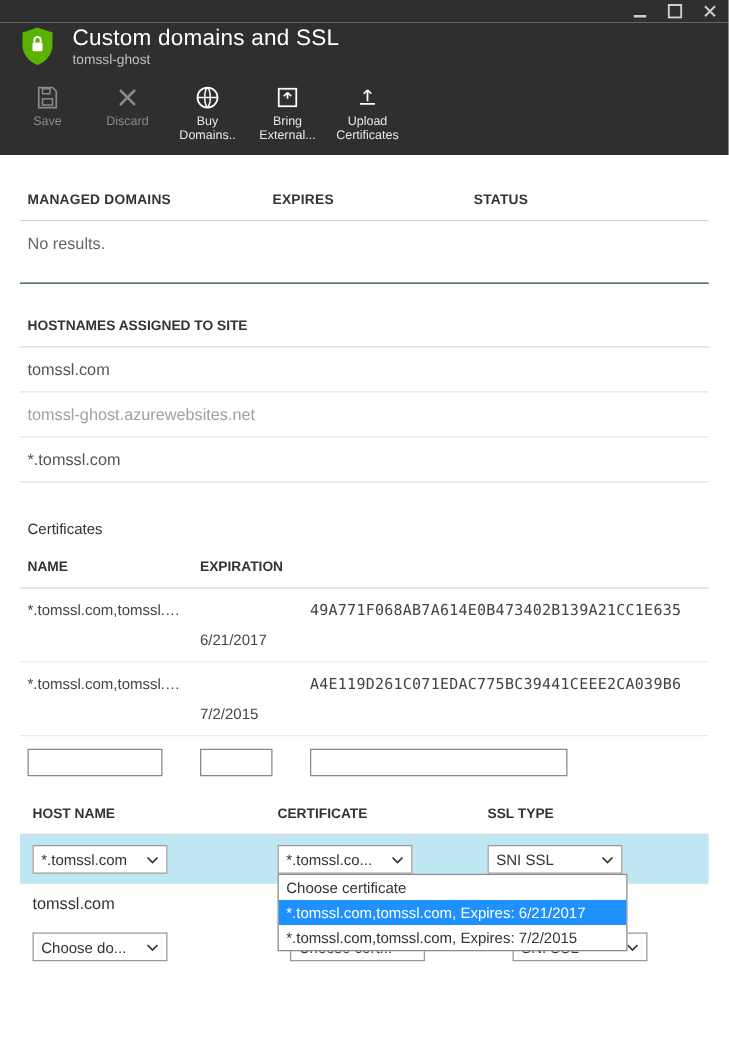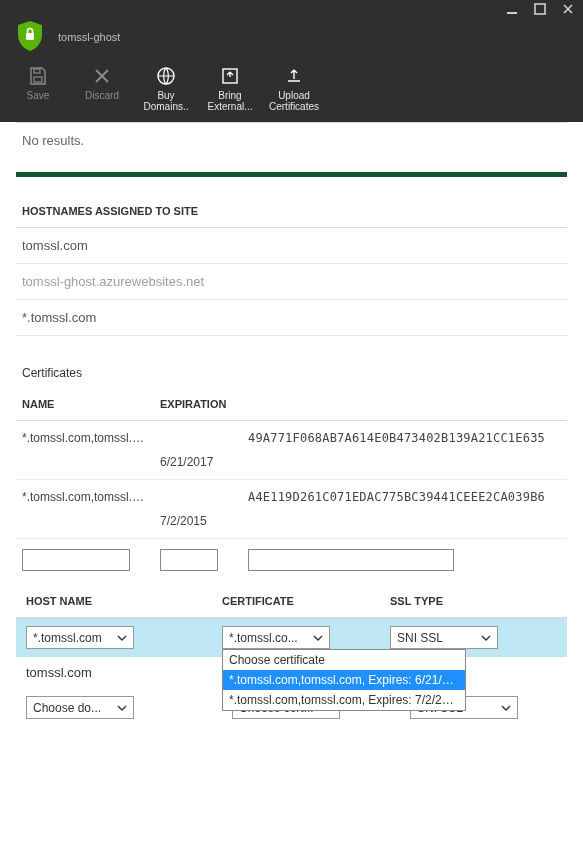--- a/index.html
+++ b/index.html
@@ -23,21 +23,21 @@
   .tool svg { display: block; }
   .tool.disabled { color: #8a8a8a; }
 
   
   .content { padding: 0 16px 20px 16px; }
   .sec-head-row { display: flex; font-size: 11px; font-weight: 700; color: #333; padding: 30px 6px 10px 6px; letter-spacing: .2px; }
   .sec-head-row .col-md-1 { flex: 0 0 196px; }
   .sec-head-row .col-md-2 { flex: 0 0 161px; }
   .sec-head-row .col-md-3 { flex: 1; }
   .rule { border-top: 1px solid #d9d9d9; }
-  .empty { color: #666; font-size: 13px; padding: 10px 6px 24px 6px; border-bottom: 5px solid #14532d; }
+  .empty { color: #666; font-size: 13px; padding: 10px 6px 24px 6px; border-bottom: 1px solid #14532d; }
 
   .sub-head { font-size: 11px; font-weight: 700; color: #333; padding: 28px 6px 10px 6px; }
   .list-row { font-size: 13px; color: #555; padding: 10px 6px; border-bottom: 1px solid #e4e4e4; }
   .list-row.muted { color: #a0a0a0; }
 
   .section-title { font-size: 12px; color: #333; padding: 30px 6px 6px 6px; font-weight: 400; }
 
   
   .cert-head { display: flex; font-size: 11px; font-weight: 700; color: #333; padding: 12px 6px 10px 6px; }
   .cert-head .c-name { flex: 0 0 138px; }
@@ -67,21 +67,21 @@
   .combo { display: inline-flex; align-items: center; justify-content: space-between; background: #fff; border: 1px solid #999; height: 23px; padding: 0 6px; font-size: 12px; color: #333; cursor: pointer; position: relative; }
   .combo .caret { width: 10px; height: 10px; display: inline-block; }
   .w-host   { width: 108px; }
   .w-cert   { width: 108px; }
   .w-ssl    { width: 108px; }
   .w-cert-open { width: 108px; }
 
   .cell3 .combo { margin-left: 0; }
 
   
-  .dropdown { position: absolute; left: 206px; top: 31px; width: 244px; background: #fff; border: 1px solid #888; z-index: 50; font-size: 12px; }
+  .dropdown { position: absolute; left: 206px; top: 31px; width: 280px; background: #fff; border: 1px solid #888; z-index: 50; font-size: 12px; }
   .dropdown .opt { padding: 3px 6px; white-space: nowrap; overflow: hidden; text-overflow: ellipsis; cursor: pointer; }
   .dropdown .opt.heading { color: #333; }
   .dropdown .opt.sel { background: #1e90ff; color: #fff; }
   .dropdown .opt.plain { color: #333; }
 
   
   .ssl-add { display: flex; padding: 8px 10px; gap: 10px; }
   .ssl-add .a1 { flex: 0 0 196px; }
   .ssl-add .a2 { flex: 0 0 168px; }
   .ssl-add .a3 { flex: 1; }
@@ -111,20 +111,21 @@
 
 <div class="header">
   <span class="shield">
     <svg width="28" height="32" viewBox="0 0 28 32">
       <path d="M14 1 L26 5 V15 C26 23 20 29 14 31 C8 29 2 23 2 15 V5 Z" fill="#59b300"></path>
       <rect x="10" y="13" width="8" height="7" rx="1" fill="#fff"></rect>
       <path d="M11.5 13 V11 a2.5 2.5 0 0 1 5 0 V13" fill="none" stroke="#fff" stroke-width="1.6"></path>
     </svg>
   </span>
   <div class="header-titles">
+    <div class="title">Custom domains and SSL</div>
     <div class="subtitle">tomssl-ghost</div>
   </div>
 </div>
 
 <div class="toolbar">
   <div class="tool disabled">
     <svg width="20" height="20" viewBox="0 0 20 20">
         <path d="M3 2h11l3 3v13H3z" fill="none" stroke="#8a8a8a" stroke-width="1.4"></path>
         <rect x="6" y="3" width="6" height="4" fill="none" stroke="#8a8a8a" stroke-width="1.2"></rect>
         <rect x="6" y="11" width="8" height="5" fill="none" stroke="#8a8a8a" stroke-width="1.2"></rect>
@@ -154,20 +155,25 @@
   <div class="tool">
     <svg width="20" height="20" viewBox="0 0 20 20">
         <path d="M4 15h12M10 13V4M10 4l-3 3M10 4l3 3" fill="none" stroke="#fff" stroke-width="1.4"></path>
       </svg>
     <span>Upload Certificates</span>
   </div>
 </div>
 
 <div class="content">
 
+  <div class="sec-head-row">
+    <div class="col-md-1">MANAGED DOMAINS</div>
+    <div class="col-md-2">EXPIRES</div>
+    <div class="col-md-3">STATUS</div>
+  </div>
   <div class="rule"></div>
   <div class="empty">No results.</div>
 
   <div class="sub-head">HOSTNAMES ASSIGNED TO SITE</div>
   <div class="rule"></div>
   <div class="list-row">tomssl.com</div>
   <div class="list-row muted">tomssl-ghost.azurewebsites.net</div>
   <div class="list-row">*.tomssl.com</div>
 
   <div class="section-title">Certificates</div>

